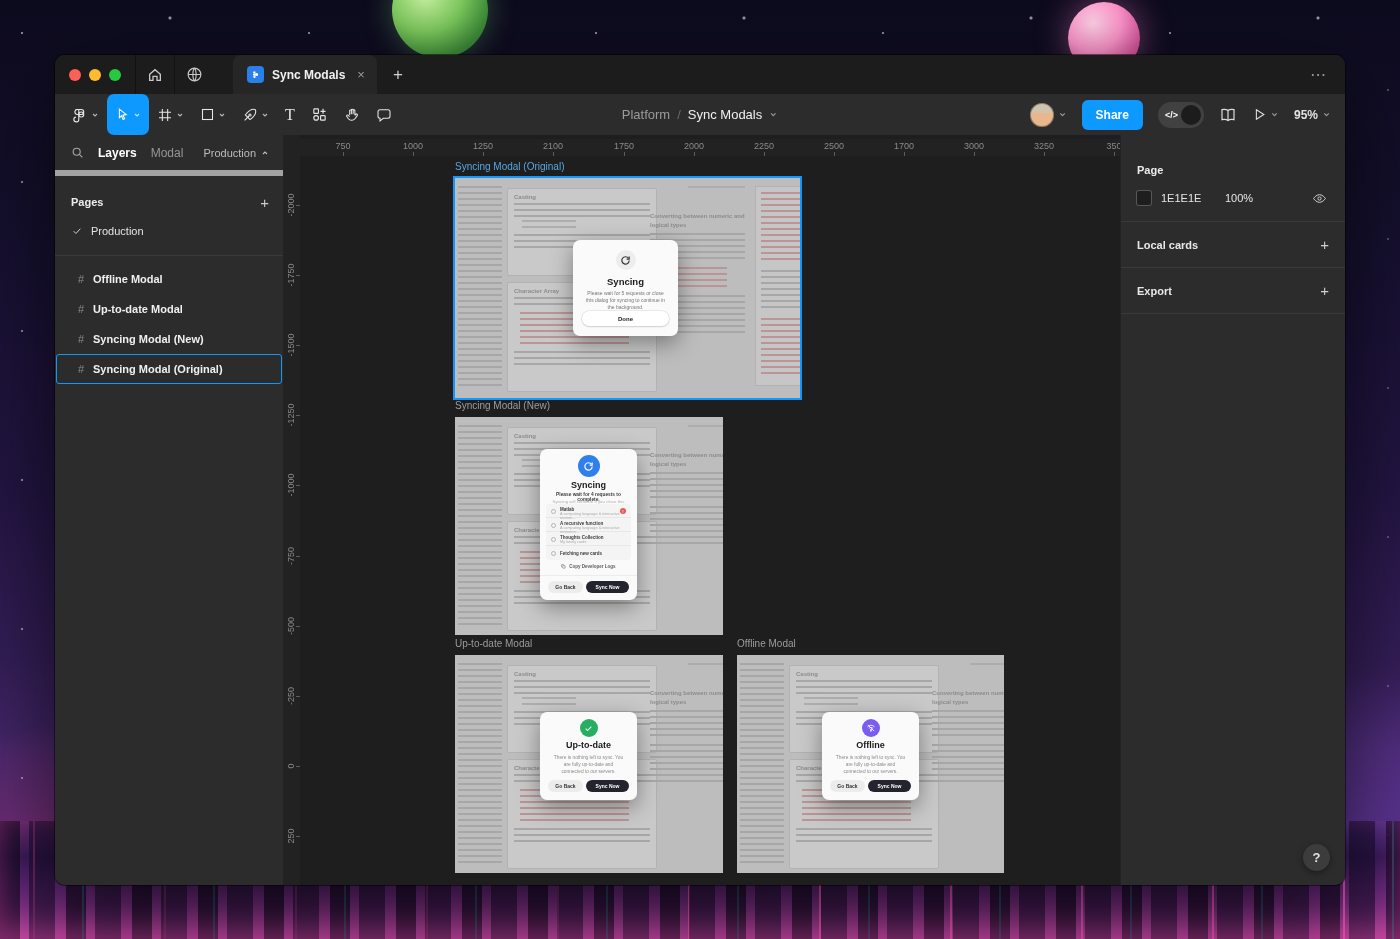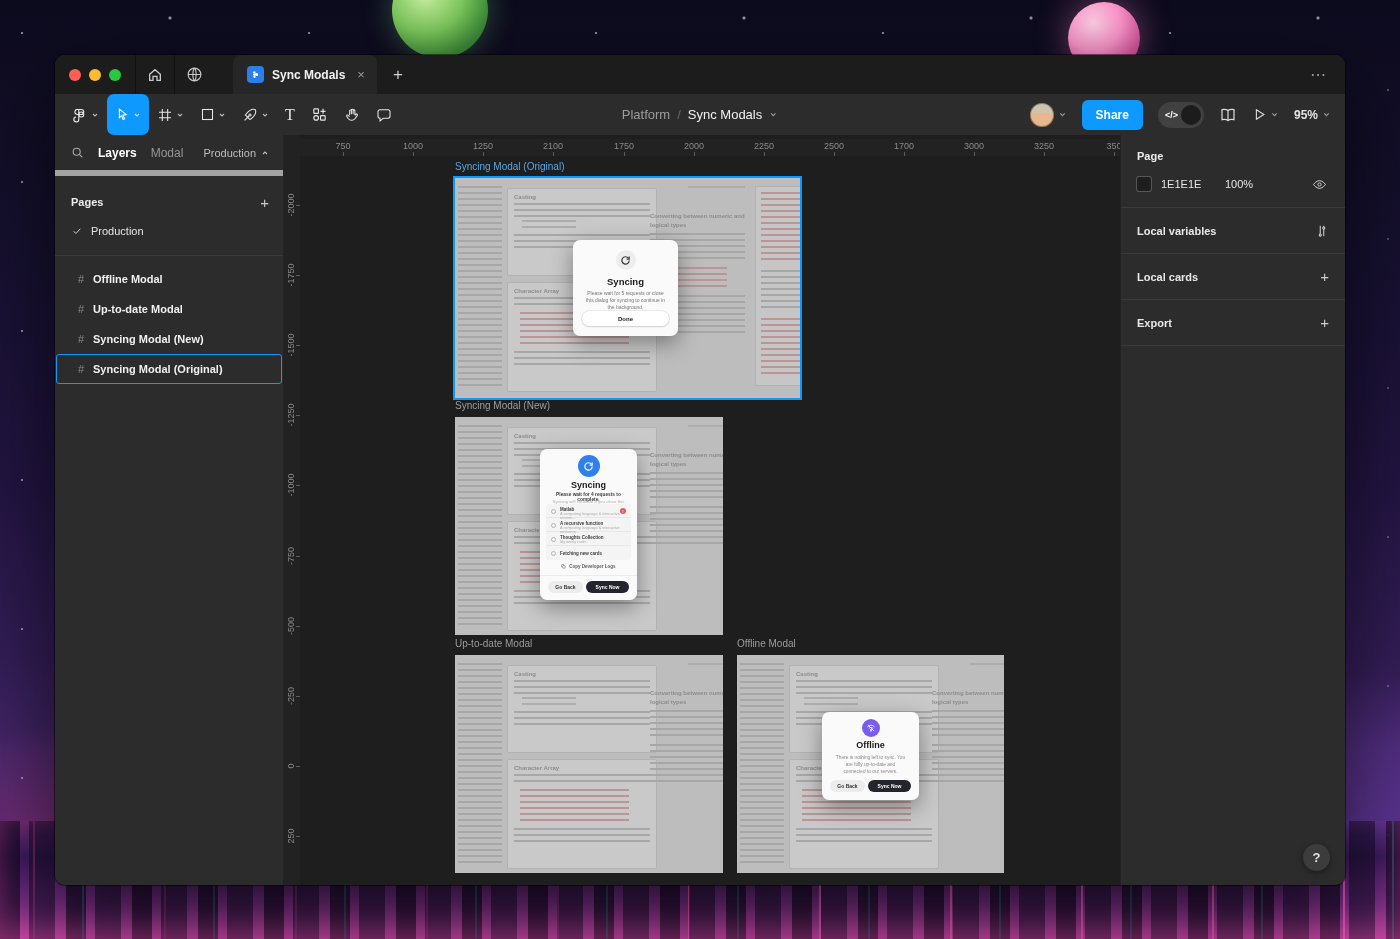--- a/index.html
+++ b/index.html
@@ -95,21 +95,21 @@
   .frame-row.selected { border-color:#0d99ff; }
   .frame-hash { position:absolute; left:21px; color:#8a8a8a; font-size:11px; }
   .frame-row-label { margin-left:36px; color:#f0f0f0; font-size:11px; font-weight:bold; }
 
   
   .rp-tabs { height:41px; border-bottom:1px solid #3a3a3a; display:flex; align-items:center; }
   .rp-tab { font-size:12px; margin-left:16px; }
   .rp-tab.active { color:#fff; font-weight:bold; }
   .rp-tab.inactive { color:#9a9a9a; }
   .rp-page { padding:15px 16px 16px; border-bottom:1px solid #3a3a3a; }
-  .rp-page-title { color:#ececec; font-size:11px; font-weight:bold; }
+  .rp-page-title { color:#ececec; font-size:11px; font-weight:bold;margin-top:14px; }
   .rp-color-row { display:flex; align-items:center; margin-top:15px; position:relative; }
   .swatch { width:14px; height:14px; border-radius:2px; background:#1e1e1e; box-shadow:0 0 0 1px #565656; }
   .hexval { color:#e6e6e6; font-size:11px; margin-left:10px; }
   .opacityval { color:#e6e6e6; font-size:11px; position:absolute; left:88px; }
   .rp-eye { position:absolute; right:2px; color:#cfcfcf; }
   .rp-row { height:46px; border-bottom:1px solid #3a3a3a; display:flex; align-items:center; padding:0 16px; }
   .rp-row-label { color:#e8e8e8; font-size:11px; font-weight:bold; }
   .rp-row-icon { margin-left:auto; color:#cfcfcf; font-size:15px; }
 
   
@@ -553,20 +553,31 @@
             <div class="faux red" style="height:34px; margin:5px 0 0 6px; width:80%;"></div>
             <div class="faux" style="height:18px; margin-top:5px;"></div>
           </div>
           <div class="bd-midcol">
             <div class="faux short" style="height:4px; width:60%; margin-left:40%;"></div>
             <div class="bd-title" style="margin-top:22px; line-height:1.5;">Converting between numeric and logical types</div>
             <div class="faux" style="height:26px;"></div>
             <div class="faux" style="height:40px; margin-top:8px;"></div>
           </div>
         </div>
+        <div class="modal" style="left:85px; top:57px; width:97px; height:88px;">
+          <div class="m-icon" style="top:7px; width:18px; height:18px; background:#27ae60; color:#fff;">
+            <svg width="9" height="9" viewBox="0 0 24 24" fill="none" stroke="currentColor" stroke-width="3">
+                <path d="M4.5 12.5l5 5L19.5 7"></path>
+              </svg>
+          </div>
+          <div class="m-title" style="top:28px; font-size:9px;">Up-to-date</div>
+          <div class="m-body" style="top:42px; left:13px; right:13px; font-size:4.8px; line-height:1.5;">There is nothing left to sync. You are fully up-to-date and connected to our servers.</div>
+          <div class="pill light" style="left:8px; top:68px; width:35px; height:12px; font-size:5px;">Go Back</div>
+          <div class="pill dark" style="right:8px; top:68px; width:43px; height:12px; font-size:5px;">Sync Now</div>
+        </div>
       </div>
 
       <span class="cframe-label" style="left:454px; top:503px;">Offline Modal</span>
       <div class="cframe" style="left:454px; top:520px; width:267px; height:218px;">
         <div class="bd">
           <div class="bd-leftcol faux"></div>
           <div class="bd-card" style="left:52px; top:10px; width:150px; height:88px;">
             <div class="bd-title">Casting</div>
             <div class="faux" style="height:14px;"></div>
             <div class="faux short" style="height:10px; width:40%; margin:3px 0 0 8px;"></div>
@@ -610,28 +621,20 @@
           <div class="swatch"></div>
           <span class="hexval">1E1E1E</span>
           <span class="opacityval">100%</span>
           <svg class="rp-eye" width="15" height="15" viewBox="0 0 24 24" fill="none" stroke="currentColor" stroke-width="1.6">
               <path d="M2.5 12S6.5 5.8 12 5.8 21.5 12 21.5 12 17.5 18.2 12 18.2 2.5 12 2.5 12z"></path>
               <circle cx="12" cy="12" r="2.6"></circle>
             </svg>
         </div>
       </div>
       <div class="rp-row">
-        <span class="rp-row-label">Local variables</span>
-        <svg class="rp-row-icon" width="14" height="14" viewBox="0 0 24 24" fill="none" stroke="currentColor" stroke-width="1.8">
-            <path d="M9 3v14.5M15 3v18M9 21v-1.5"></path>
-            <circle cx="9" cy="19" r="1.8" fill="#2c2c2c"></circle>
-            <circle cx="15" cy="7" r="1.8" fill="#2c2c2c"></circle>
-          </svg>
-      </div>
-      <div class="rp-row">
         <span class="rp-row-label">Local cards</span>
         <span class="rp-row-icon">+</span>
       </div>
       <div class="rp-row">
         <span class="rp-row-label">Export</span>
         <span class="rp-row-icon">+</span>
       </div>
     </div>
   </div>
 

